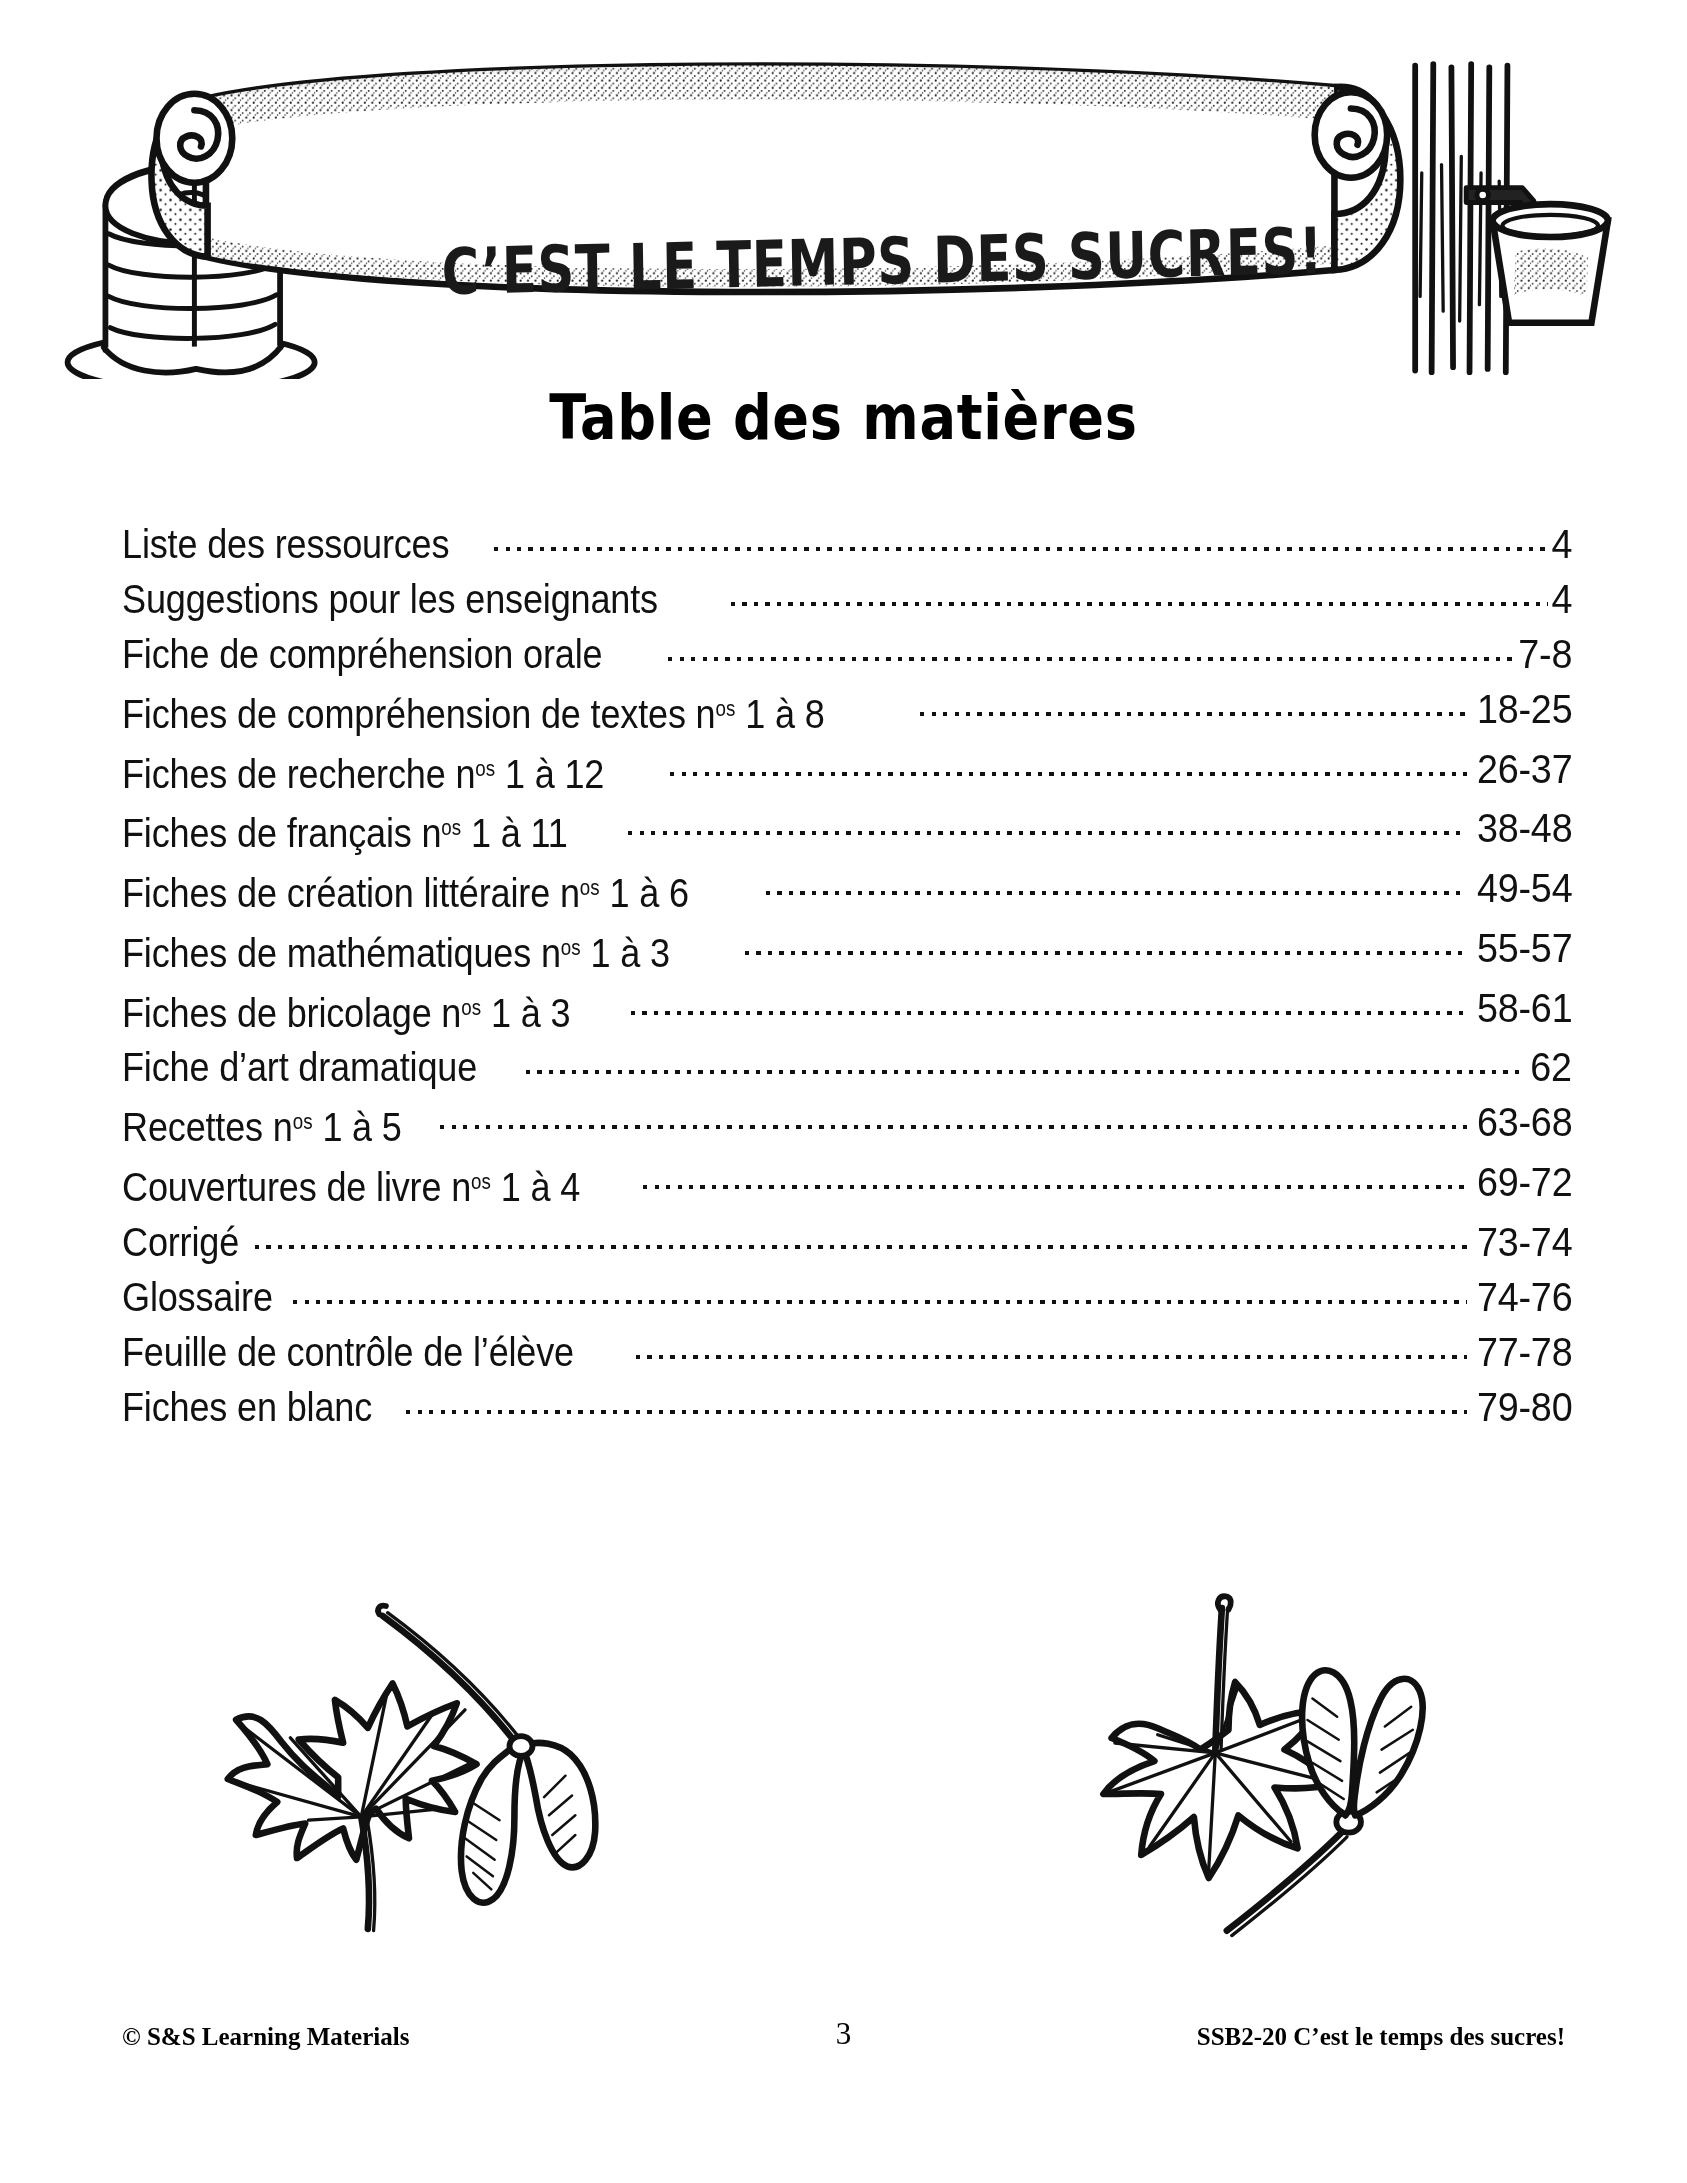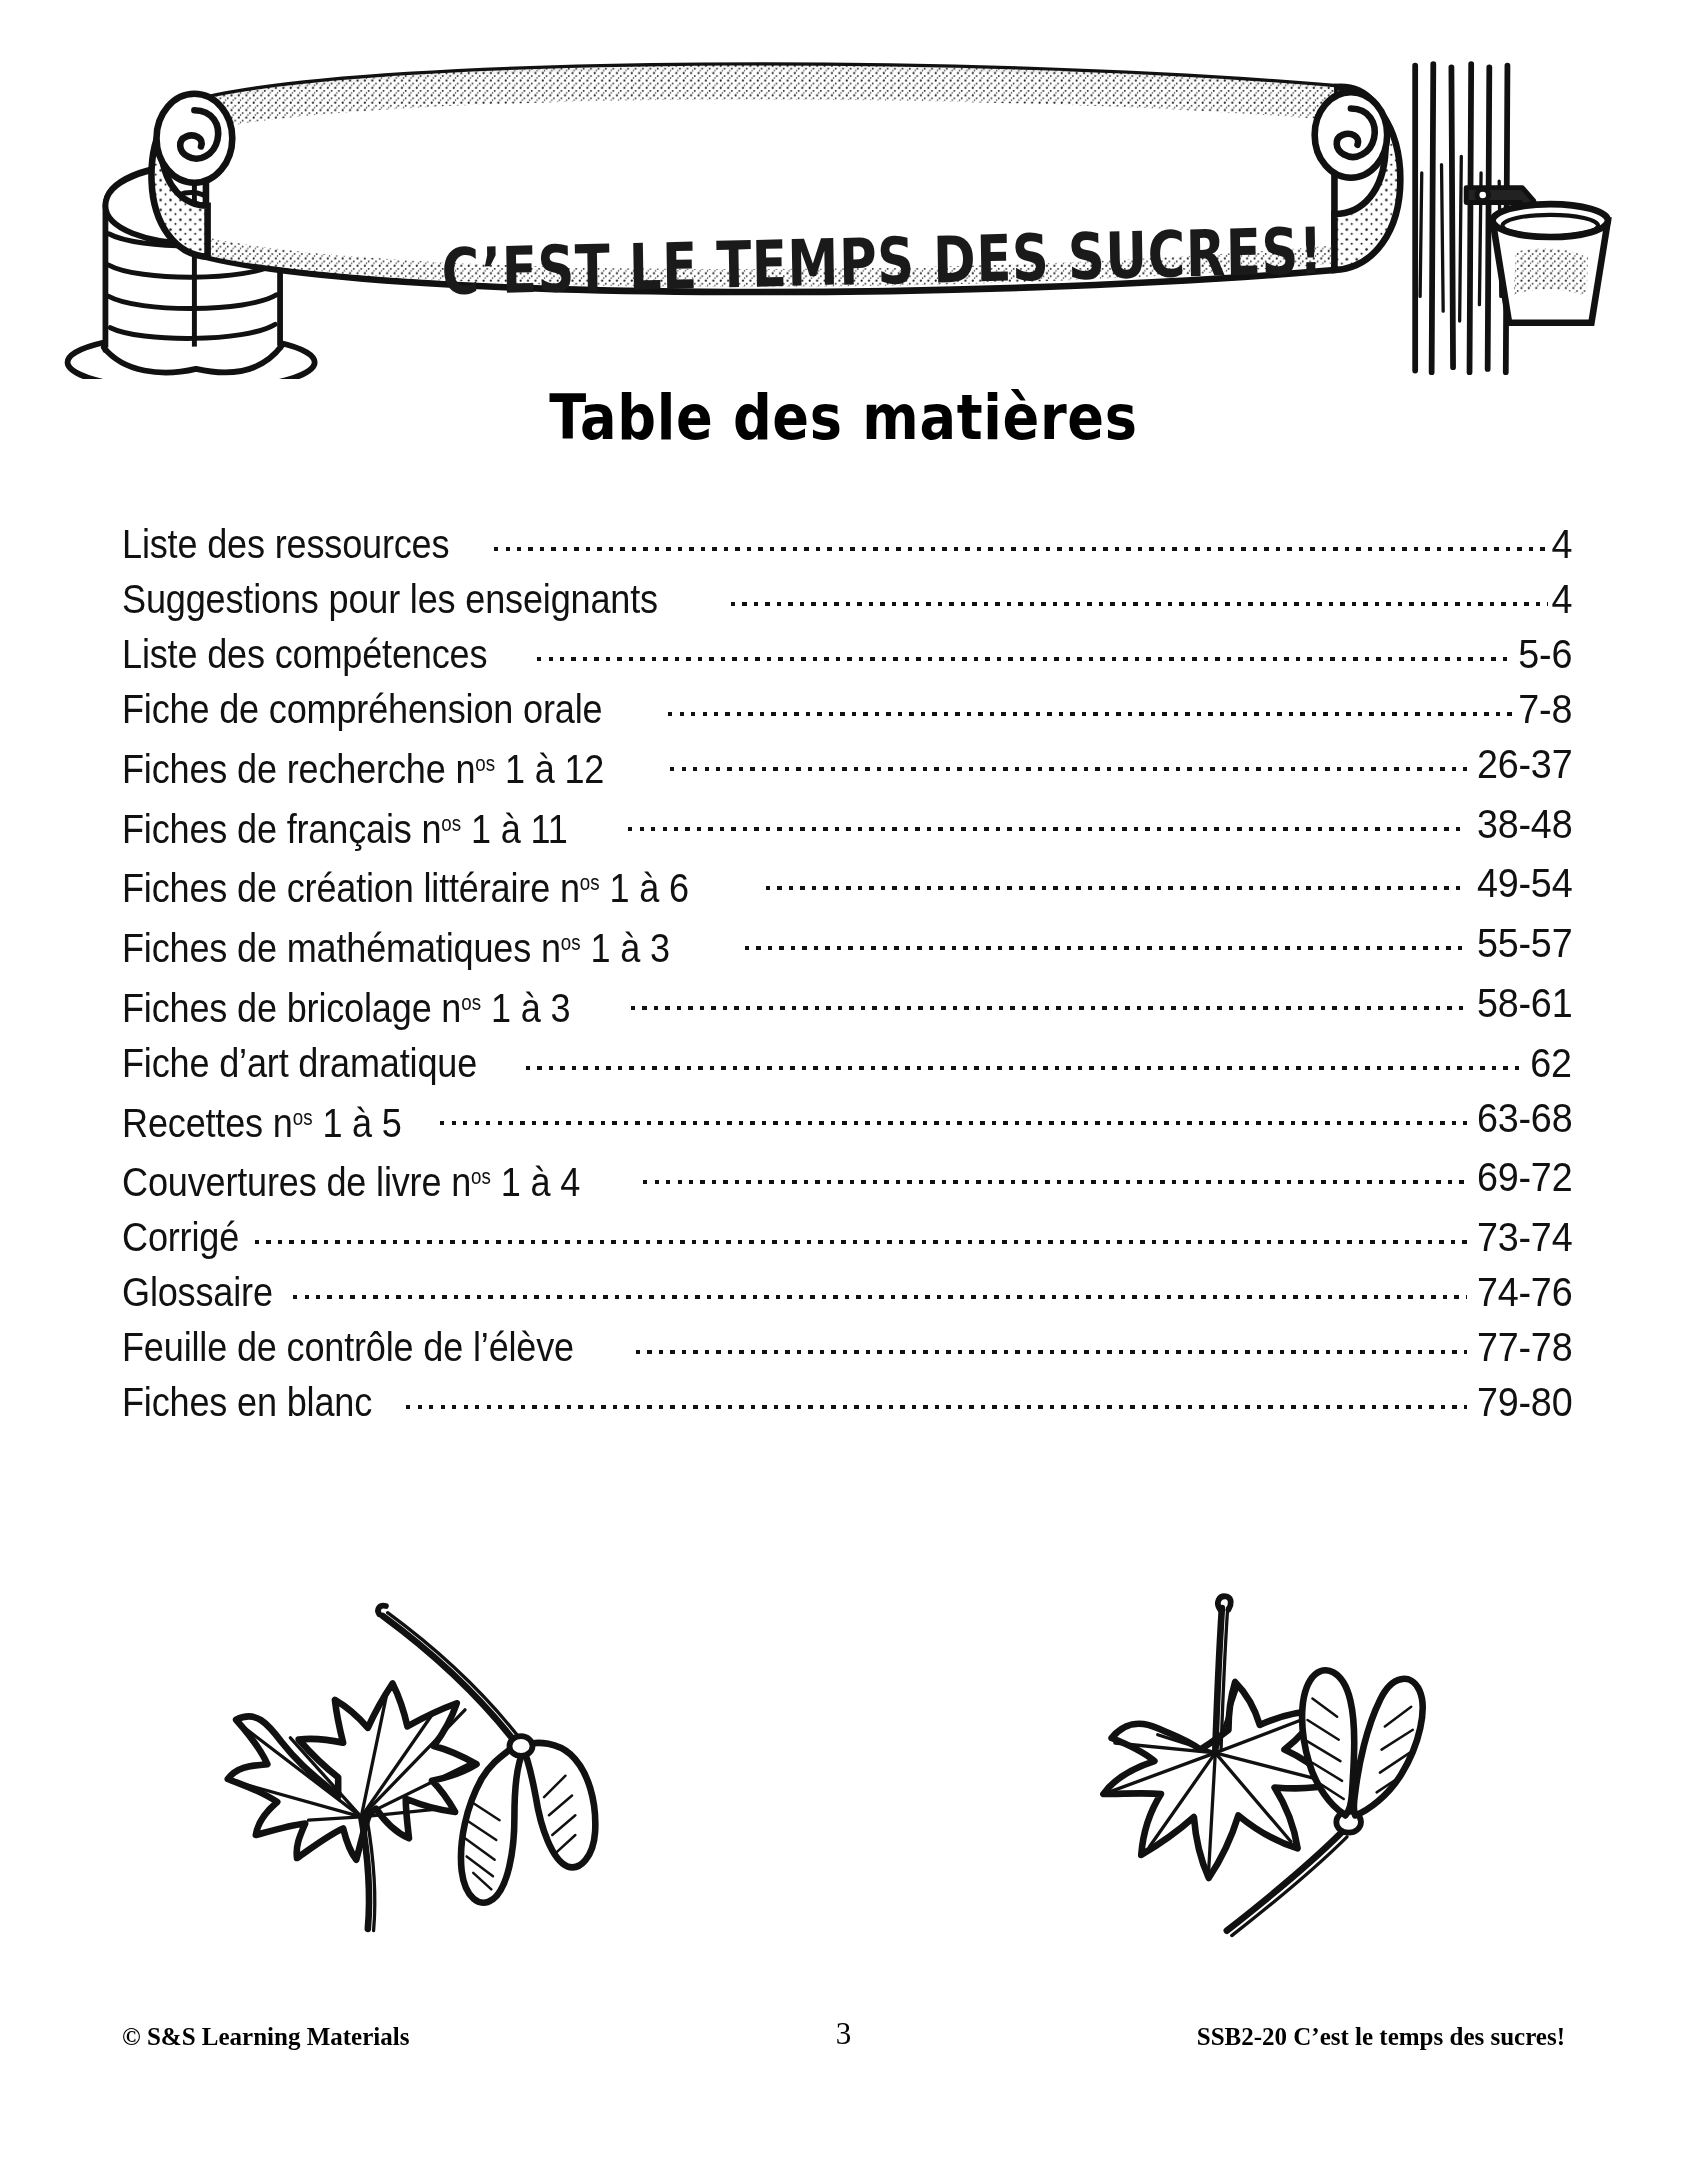--- a/index.html
+++ b/index.html
@@ -261,28 +261,28 @@
         <span class="toc-label">Liste des ressources</span>
         <span class="toc-dots"></span>
         <span class="toc-page">4</span>
       </div>
       <div class="toc-row">
         <span class="toc-label">Suggestions pour les enseignants</span>
         <span class="toc-dots"></span>
         <span class="toc-page">4</span>
       </div>
       <div class="toc-row">
-        <span class="toc-label">Liste des compétences</span>
-        <span class="toc-dots"></span>
-        <span class="toc-page">5-6</span>
-      </div>
-      <div class="toc-row">
         <span class="toc-label">Fiche de compréhension orale</span>
         <span class="toc-dots"></span>
         <span class="toc-page">7-8</span>
+      </div>
+      <div class="toc-row">
+        <span class="toc-label">Fiches de compréhension de textes n<sup>os</sup><span> 1 à 8</span></span>
+        <span class="toc-dots"></span>
+        <span class="toc-page">18-25</span>
       </div>
       <div class="toc-row">
         <span class="toc-label">Fiches de recherche n<sup>os</sup><span> 1 à 12</span></span>
         <span class="toc-dots"></span>
         <span class="toc-page">26-37</span>
       </div>
       <div class="toc-row">
         <span class="toc-label">Fiches de français n<sup>os</sup><span> 1 à 11</span></span>
         <span class="toc-dots"></span>
         <span class="toc-page">38-48</span>

